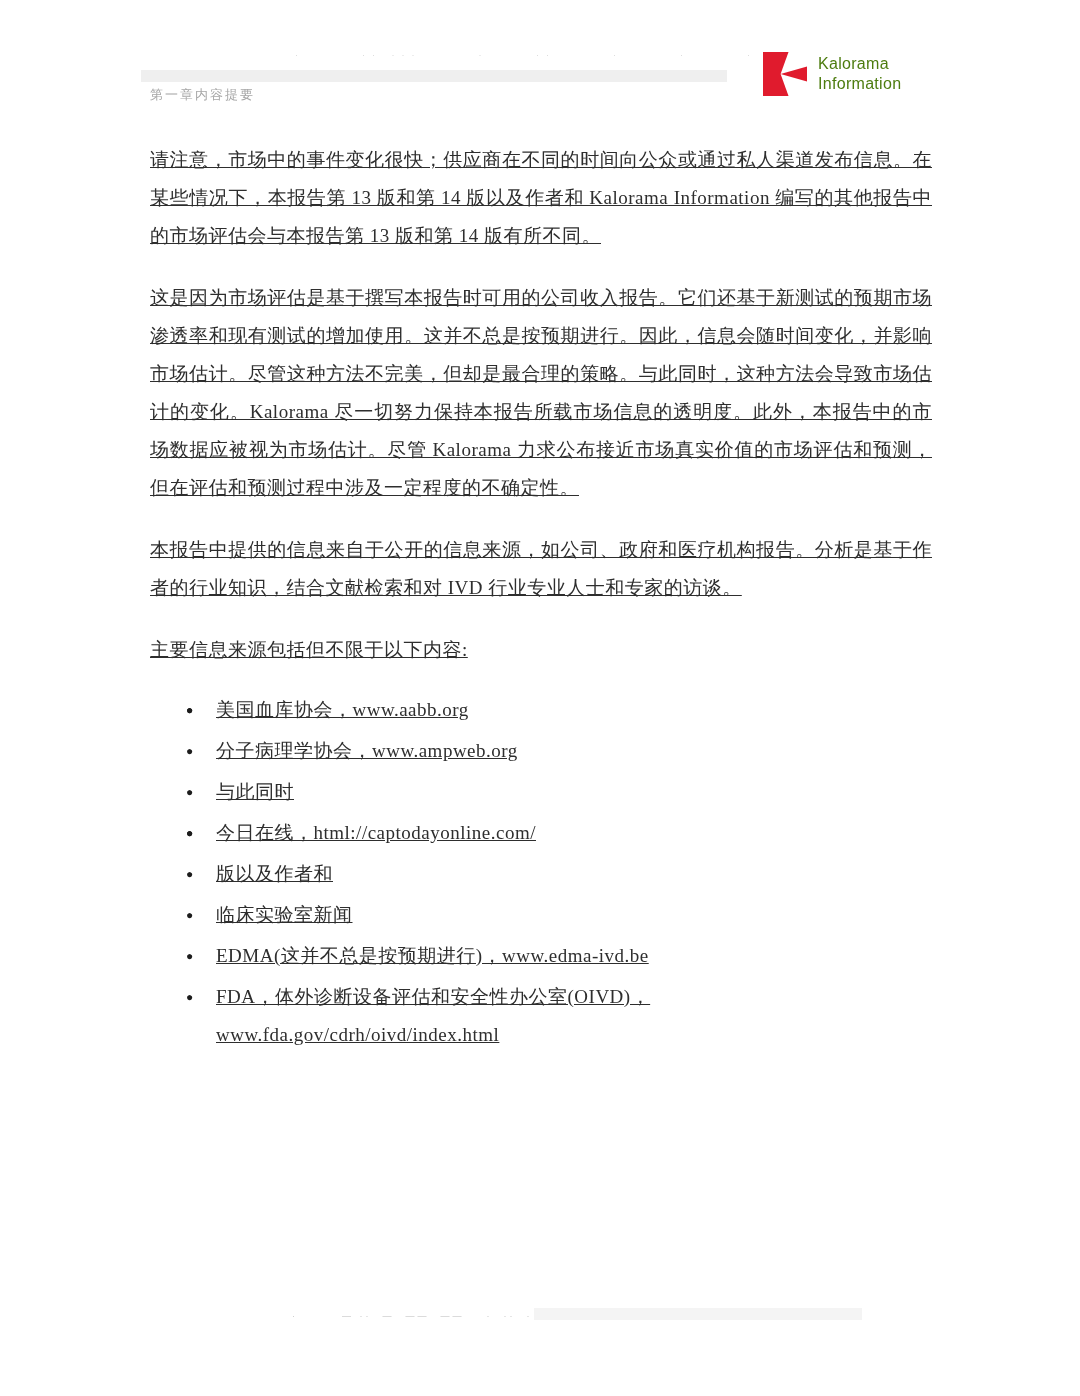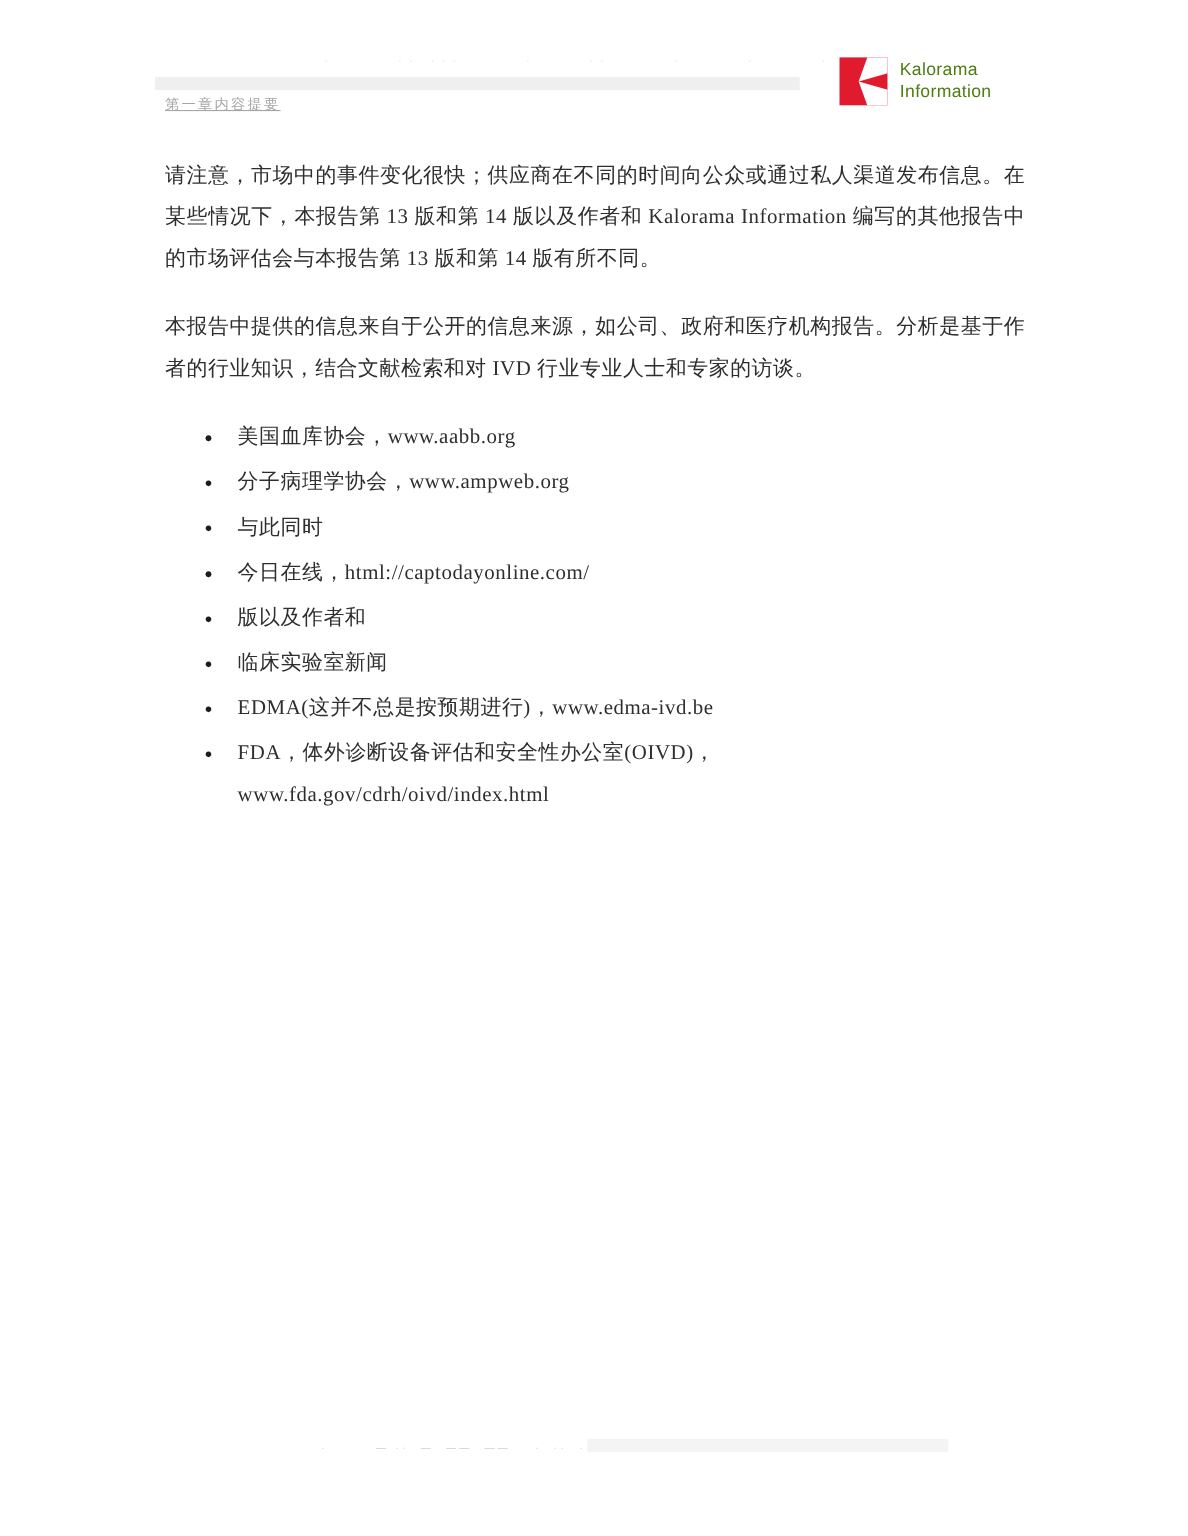--- a/index.html
+++ b/index.html
@@ -40,21 +40,20 @@
     height: 12px;
     background: #efefef;
   }
   .chapter-label {
     position: absolute;
     top: 86px;
     left: 150px;
     font-size: 13px;
     letter-spacing: 2px;
     color: #a6a6a6;
-    text-decoration: underline;
   }
   .logo {
     position: absolute;
     top: 52px;
     left: 763px;
     display: flex;
     align-items: flex-start;
     gap: 11px;
   }
   .logo-mark {
@@ -73,20 +72,21 @@
   
   .content {
     position: absolute;
     top: 141px;
     left: 150px;
     width: 782px;
     font-size: 19px;
     line-height: 38px;
     text-align: justify;
     letter-spacing: 0.5px;
+    text-decoration: underline;
   }
   .content p {
     margin: 0 0 24px 0;
   }
   .content p.lead {
     margin-bottom: 22px;
   }
   ul.source-list {
     list-style: none;
     margin: 0;
@@ -148,21 +148,23 @@
       </svg>
     </span>
     <span class="logo-text">
       <span>Kalorama</span><br>
       <span>Information</span>
     </span>
   </div>
 
   <div class="content">
     <p>请注意，市场中的事件变化很快；供应商在不同的时间向公众或通过私人渠道发布信息。在某些情况下，本报告第 13 版和第 14 版以及作者和 Kalorama Information 编写的其他报告中的市场评估会与本报告第 13 版和第 14 版有所不同。</p>
+    <p>这是因为市场评估是基于撰写本报告时可用的公司收入报告。它们还基于新测试的预期市场渗透率和现有测试的增加使用。这并不总是按预期进行。因此，信息会随时间变化，并影响市场估计。尽管这种方法不完美，但却是最合理的策略。与此同时，这种方法会导致市场估计的变化。Kalorama 尽一切努力保持本报告所载市场信息的透明度。此外，本报告中的市场数据应被视为市场估计。尽管 Kalorama 力求公布接近市场真实价值的市场评估和预测，但在评估和预测过程中涉及一定程度的不确定性。</p>
     <p>本报告中提供的信息来自于公开的信息来源，如公司、政府和医疗机构报告。分析是基于作者的行业知识，结合文献检索和对 IVD 行业专业人士和专家的访谈。</p>
+    <p class="lead">主要信息来源包括但不限于以下内容:</p>
 
     <ul class="source-list">
       <li><span class="dot">●</span></li>
       <li><span class="dot">●</span><span>美国血库协会，www.aabb.org</span></li>
       <li><span class="dot">●</span><span>分子病理学协会，www.ampweb.org</span></li>
       <li><span class="dot">●</span><span>与此同时</span></li>
       <li><span class="dot">●</span></li>
       <li><span class="dot">●</span><span>今日在线，html://captodayonline.com/</span></li>
       <li><span class="dot">●</span><span>版以及作者和</span></li>
       <li><span class="dot">●</span><span>临床实验室新闻</span></li>

